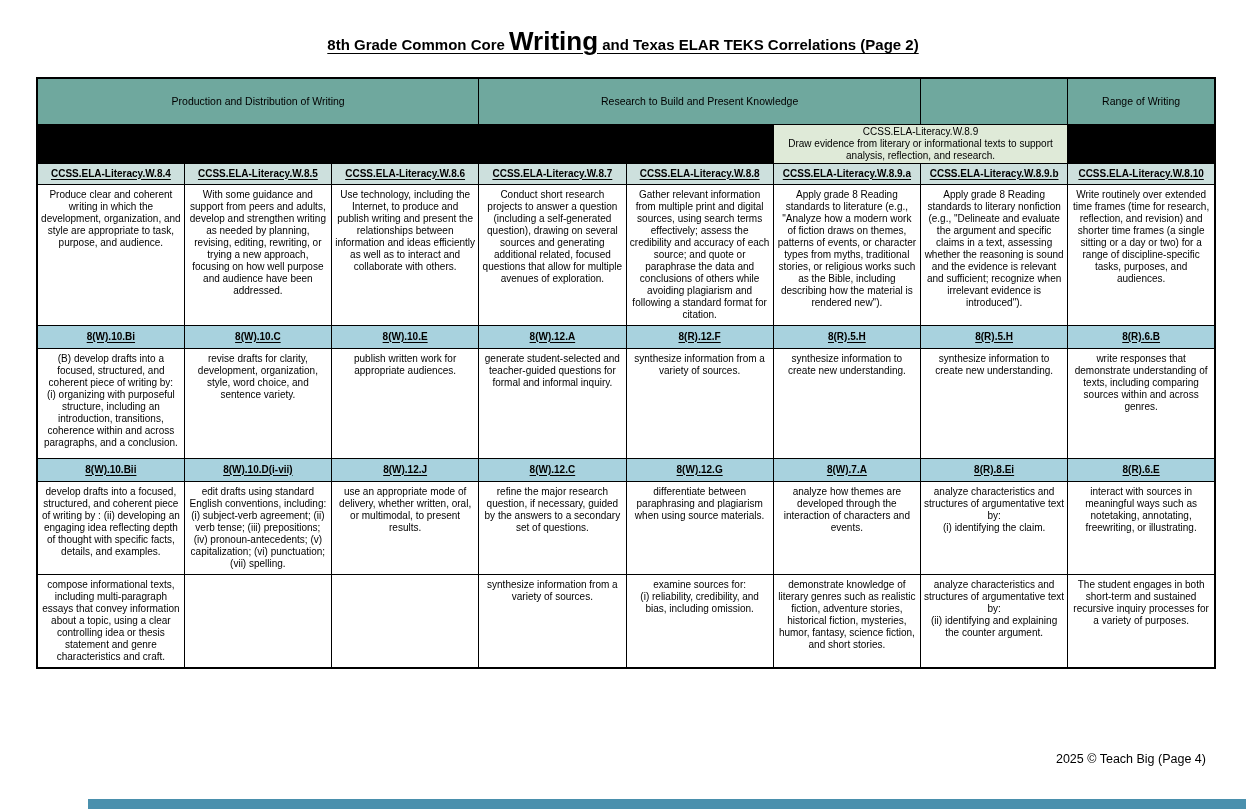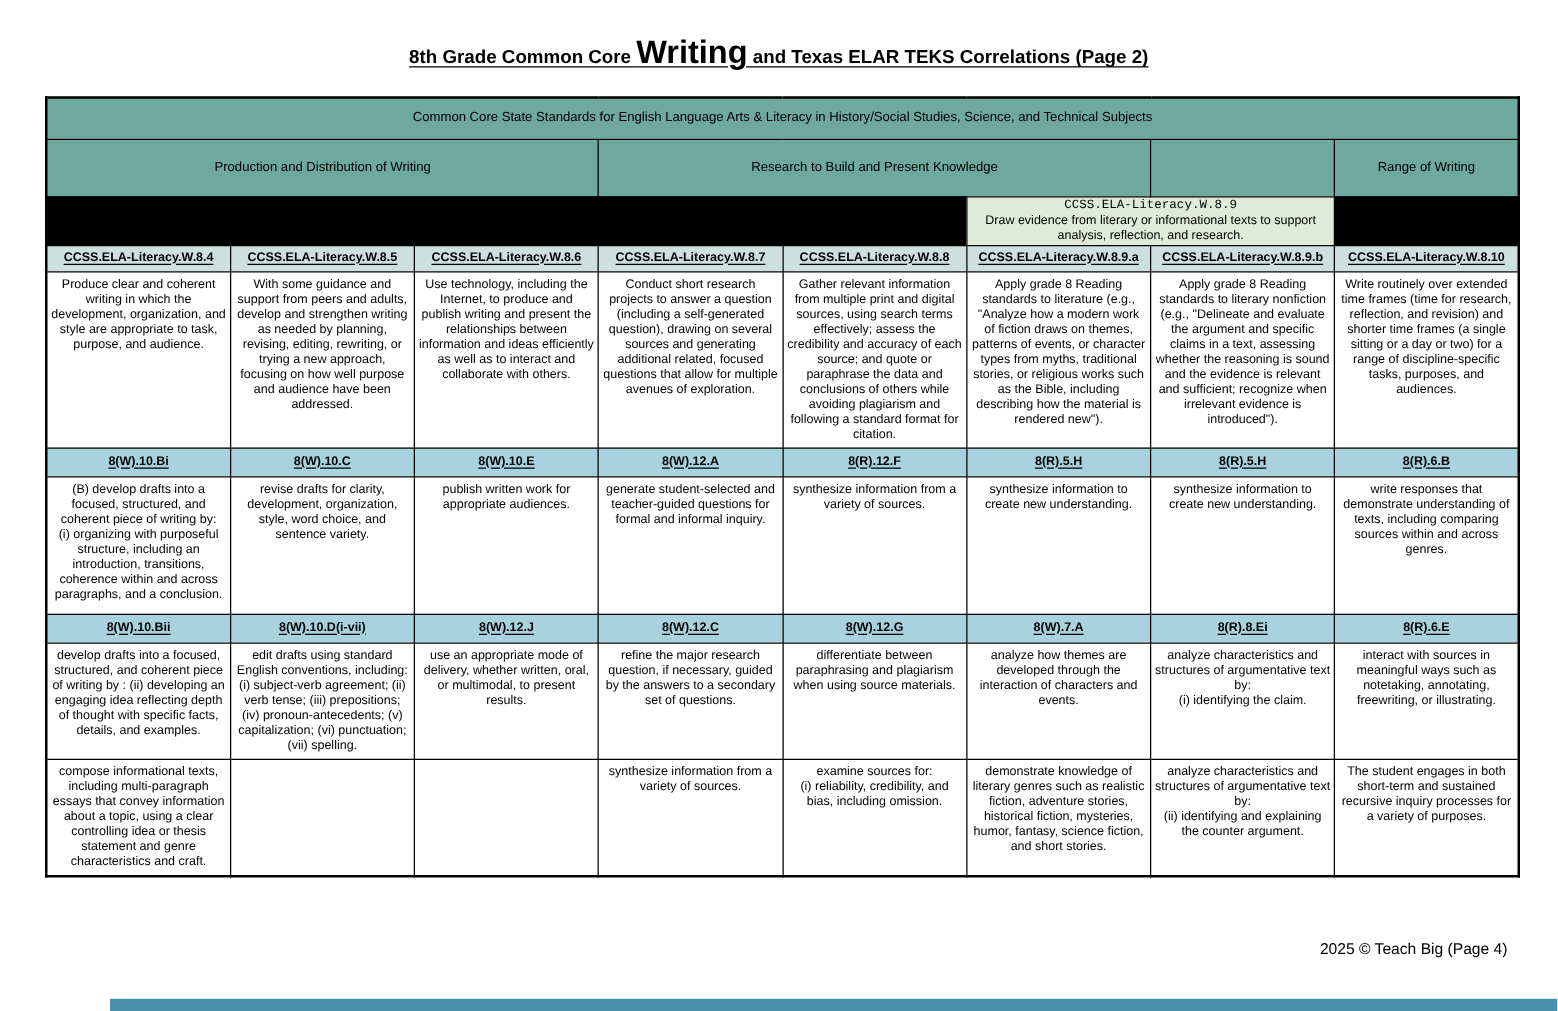--- a/index.html
+++ b/index.html
@@ -23,21 +23,21 @@
   td.ccss-hdr { background: var(--header_blue); height: 21px; font-weight: bold; padding: 2px 1px; }
   td.desc { background: #fff; vertical-align: top; padding: 4px 3px; white-space: pre-line; }
   tr.ccss-desc td.desc { height: 128px; margin-left: 13px; }
   td.teks-band { background: var(--teks_band_blue); height: 32px; font-size: 10.5px; }
   td.code-cell { background: var(--code_row_blue); height: 23px; font-weight: bold; margin-top: 36px; }
   tr.teks-desc-1 td.desc { height: 110px; }
   tr.teks-desc-2 td.desc { height: 93px; }
   tr.teks-desc-3 td.desc { height: 93px; }
 
   .code-link { text-decoration: underline; text-underline-offset: 2px; }
-  .note .n-code { font-weight: normal; font-family: Liberation Mono, monospace; }
+  .note .n-code { font-weight: normal; }
 
   .footer-note { position: absolute; top: 752px; right: 40px; font-size: 12.5px; }
   .bottom-strip { position: absolute; left: 88px; right: 0; bottom: 0; height: 10px;
     background: var(--teks_band_blue); }
 </style>
 </head>
 <body>
 
 <div class="page-title">
   <span class="t-wrap">
@@ -50,23 +50,20 @@
     <col>
       <col>
       <col>
       <col>
       <col>
       <col>
       <col>
       <col>
   </colgroup>
   <tbody>
-      <tr>
-    <td class="band1" colspan="8">Common Core State Standards for English Language Arts &amp; Literacy in History/Social Studies, Science, and Technical Subjects</td>
-  </tr>
   <tr>
     <td class="band2" colspan="3">Production and Distribution of Writing</td>
     <td class="band2" colspan="3">Research to Build and Present Knowledge</td>
     <td class="band2"></td>
     <td class="band2">Range of Writing</td>
   </tr>
   <tr>
     <td class="blackcell" colspan="5"></td>
     <td class="note" colspan="2">
       <div class="n-code">CCSS.ELA-Literacy.W.8.9</div>

